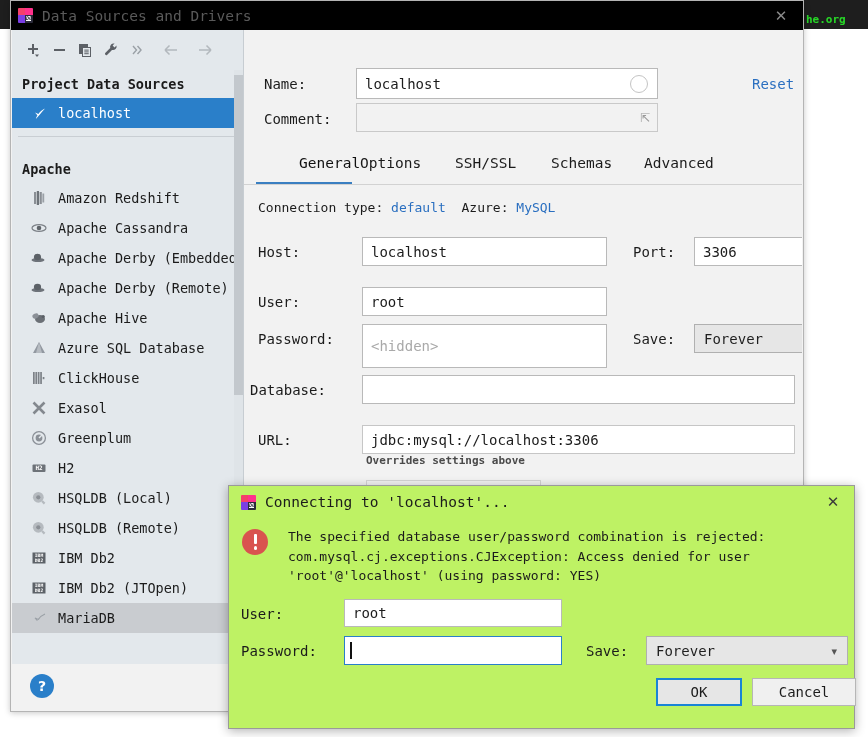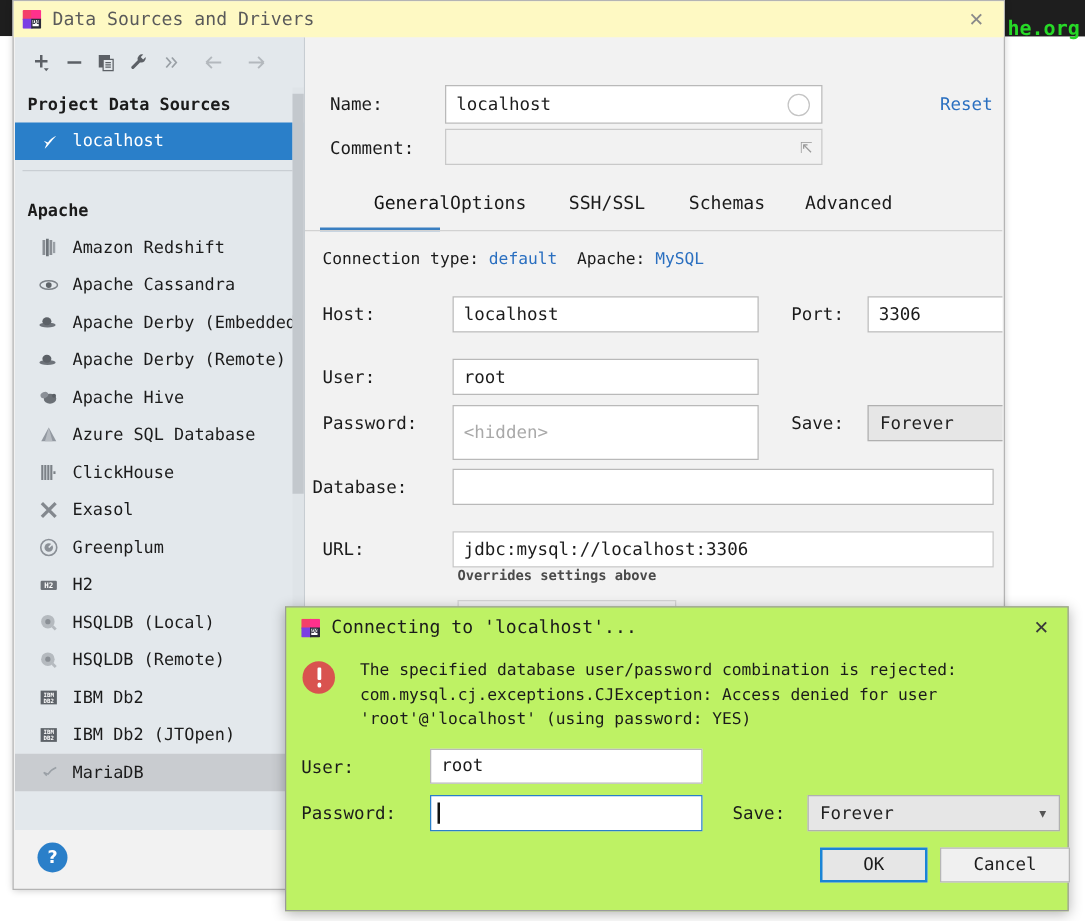--- a/index.html
+++ b/index.html
@@ -15,41 +15,41 @@
   #desktop{position:absolute;inset:0;background:#ffffff;}
   #bg-dark-strip{
     position:absolute;left:0;top:0;width:868px;height:29px;background:#1e1e1e;
   }
   #bg-dark-right{
     position:absolute;left:804px;top:0;width:64px;height:29px;background:#1e1e1e;
   }
   #bg-url-text{
     position:absolute;left:806px;top:13px;
     font-family:"DejaVu Sans Mono","Liberation Mono",monospace;
-    font-size:16px;font-weight:bold;color:#27d927;white-space:nowrap;
+    font-size:11px;font-weight:bold;color:#27d927;white-space:nowrap;
     letter-spacing:0px;
   }
   #bg-left-col{
     position:absolute;left:0;top:29px;width:10px;height:708px;background:#ffffff;
   }
   #bg-bottom{
     position:absolute;left:0;top:712px;width:868px;height:25px;background:#ffffff;
   }
 
   
   #main-window{
     position:absolute;left:10px;top:0;width:794px;height:712px;
     background:#f2f2f2;
     border:1px solid #b4b4b4;
     box-sizing:border-box;
     box-shadow:0 1px 6px rgba(0,0,0,.22);
   }
   #titlebar{
     position:absolute;left:0;top:0;right:0;height:29px;
-    background:#fef9c3;
+    background:#000000;
     display:flex;align-items:center;
   }
   #title-icon{
     width:16px;height:16px;margin-left:7px;margin-right:8px;
     position:relative;flex:0 0 auto;
   }
   .jb-logo{position:relative;width:15px;height:15px;overflow:hidden;border-radius:1px;}
   .jb-logo i{position:absolute;display:block;}
   .jb-q1{left:0;top:0;width:8px;height:8px;background:#f4406a;}
   .jb-q2{left:7px;top:0;width:8px;height:8px;background:#ff318c;}
@@ -556,21 +556,21 @@
       <div class="tab active" style="left:20px;">General</div>
       <div class="tab" style="left:116px;">Options</div>
       <div class="tab" style="left:211px;">SSH/SSL</div>
       <div class="tab" style="left:307px;">Schemas</div>
       <div class="tab" style="left:400px;">Advanced</div>
     </div>
     <div id="tab-underline"></div>
     <div id="tabs-baseline"></div>
 
     <div id="conn-line">
-      <span>Connection type: </span><span class="lk">default</span><span>&nbsp;&nbsp;</span><span>Apache: </span><span class="lk">MySQL</span>
+      <span>Connection type: </span><span class="lk">default</span><span>&nbsp;&nbsp;</span><span>Azure: </span><span class="lk">MySQL</span>
     </div>
 
     <div id="host-label" class="flabel">Host:</div>
     <div id="host-input" class="finput">localhost</div>
     <div id="port-label" class="flabel">Port:</div>
     <div id="port-input" class="finput">3306</div>
 
     <div id="user-label" class="flabel">User:</div>
     <div id="user-input" class="finput">root</div>
 

